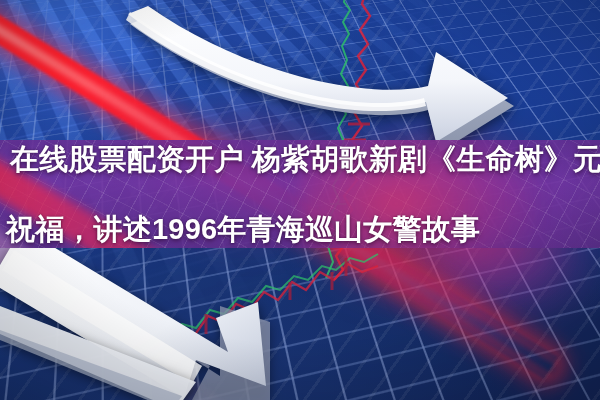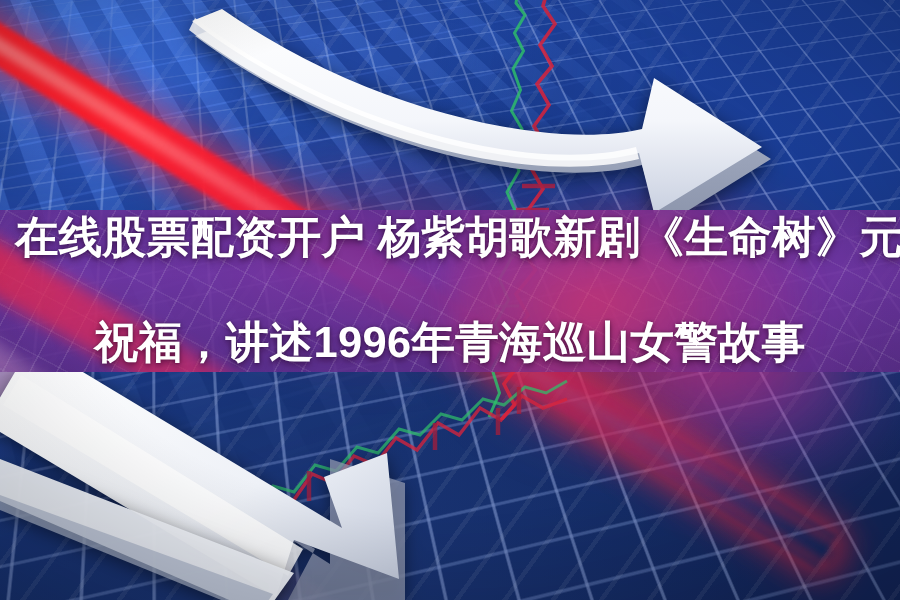--- a/index.html
+++ b/index.html
@@ -152,21 +152,21 @@
   .cap-line{
     color:#ffffff;
     font-size:29px;
     line-height:38px;
     font-weight:bold;
     letter-spacing:.2px;
     text-shadow:0 2px 4px rgba(40,0,40,.55), 0 0 2px rgba(0,0,0,.35);
     white-space:nowrap;
   }
   .cap-line.l1{text-align:left;padding-left:4px;}
-  .cap-line.l2{text-align:center;margin-top:32px;}
+  .cap-line.l2{text-align:left;margin-top:32px;}
 
   
   .vignette{
     position:absolute;inset:0;pointer-events:none;
     background:radial-gradient(ellipse 90% 85% at 50% 45%, rgba(0,0,0,0) 48%, rgba(0,0,0,.30) 100%);
   }
 </style>
 </head>
 <body>
 

